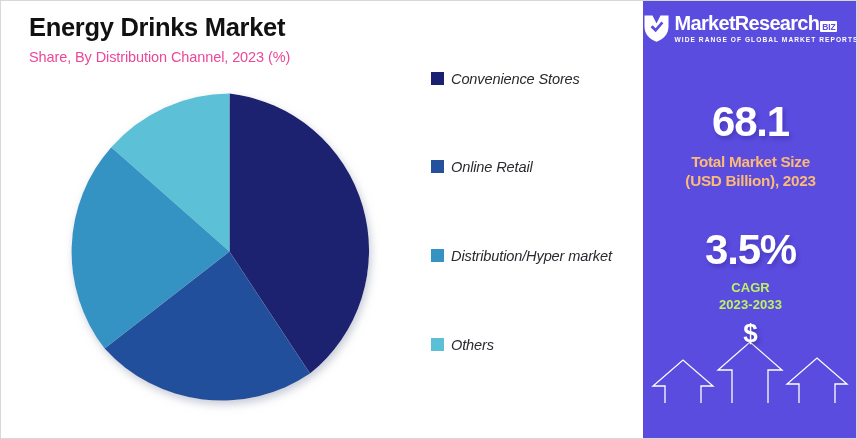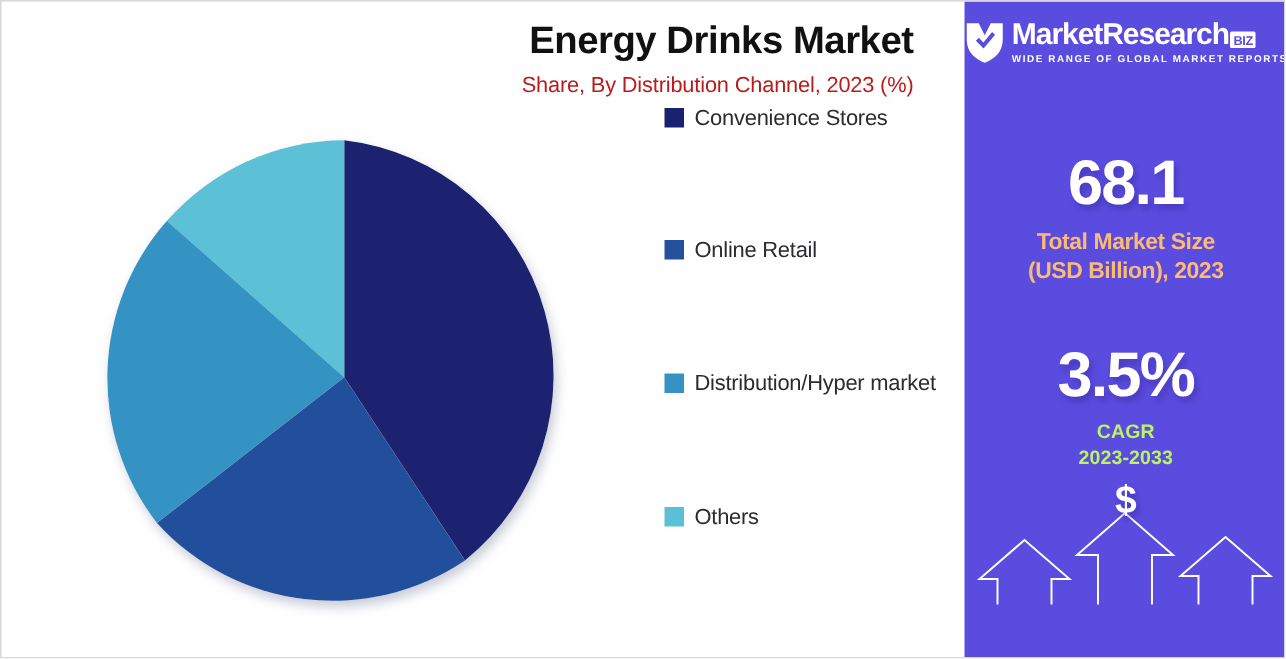--- a/index.html
+++ b/index.html
@@ -23,42 +23,41 @@
   }
 
   
   .chart-panel {
     position: absolute;
     left: 0;
     top: 0;
     width: 642px;
     height: 437px;
     box-sizing: border-box;
-    text-align: right;
   }
 
   .titles {
     position: absolute;
     left: 28px;
     top: 12px;
     width: 580px;
   }
   .chart-title {
     font-size: 25.5px;
     font-weight: bold;
     color: #111111;
     letter-spacing: -0.3px;
     line-height: 1.15;
     margin: 0;
     white-space: nowrap;
   }
   .chart-subtitle {
     font-size: 14.5px;
     font-weight: normal;
-    color: #b91c1c;
+    color: #ec4899;
     letter-spacing: -0.1px;
     margin: 7px 0 0 0;
     white-space: nowrap;
   }
 
   .pie-wrap {
     position: absolute;
     left: 62px;
     top: 84px;
     width: 333px;
@@ -68,24 +67,25 @@
 
   
   .legend {
     position: absolute;
     left: 430px;
     top: 68px;
     width: 200px;
   }
   .legend-item {
     position: absolute;
-    left: 12px;
+    left: 0;
     display: flex;
     align-items: flex-start;
     width: 200px;
+    font-style: italic;
   }
   .legend-swatch {
     width: 13px;
     height: 13px;
     flex: 0 0 13px;
     margin-top: 3px;
     margin-right: 7px;
   }
   .legend-label {
     font-size: 14.6px;

